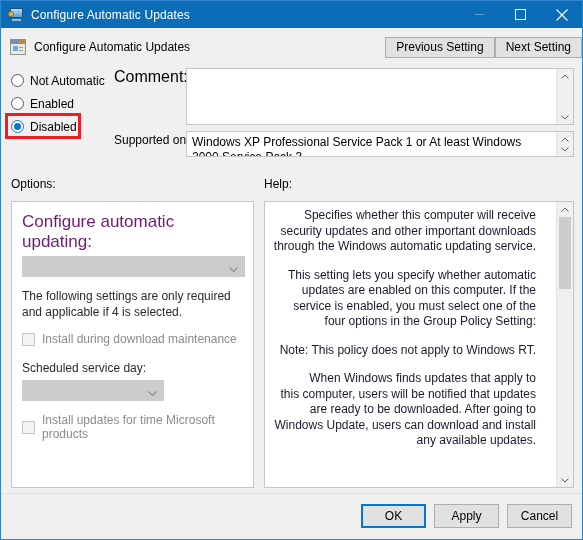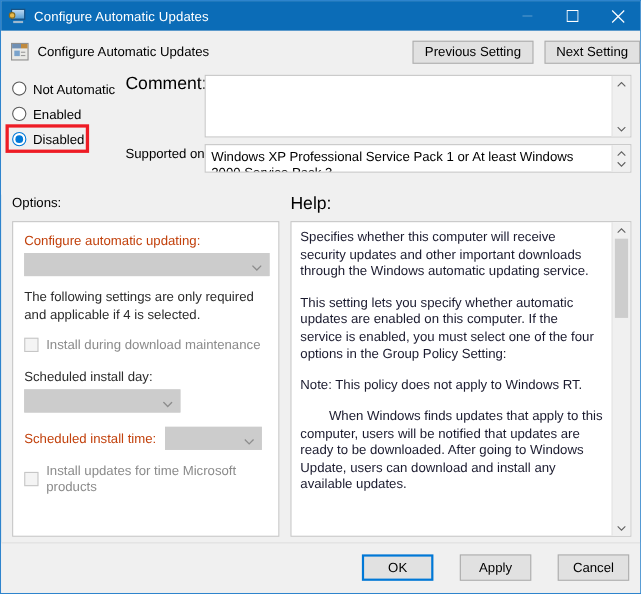--- a/index.html
+++ b/index.html
@@ -98,21 +98,21 @@
   .hdr-icon .ln1, .hdr-icon .ln2 {
     position: absolute; left: 8px; height: 1px; background: #9a9a9a;
     right: 2px;
   }
   .hdr-icon .ln1 { top: 7px; }
   .hdr-icon .ln2 { top: 10px; }
   .hdr-title { font-size: 12px; color: #000; }
 
   .hdr-buttons {
     position: absolute; right: 0; top: 9px;
-    display: flex; gap: 10px;
+    display: flex; gap: 0;
   }
   .btn {
     font-family: "Liberation Sans", sans-serif;
     font-size: 12px;
     color: #000;
     background: #e1e1e1;
     border: 1px solid #adadad;
     height: 21px;
     padding: 0 10px;
     box-sizing: border-box;
@@ -205,33 +205,33 @@
   }
 
   
   .panes { position: relative; }
   .lbl-options {
     position: absolute; left: 10px; top: 0px;
     font-size: 12px; color: #000;
   }
   .lbl-help {
     position: absolute; left: 263px; top: 0px;
-    font-size: 16px; color: #000;
+    font-size: 12px; color: #000;
   }
   .pane {
     position: absolute;
     background: #ffffff;
     border: 1px solid #c6c6c6;
     box-sizing: border-box;
   }
   .options-pane { left: 10px; top: 24px; width: 243px; height: 287px; }
   .help-pane { left: 263px; top: 24px; width: 310px; height: 287px; display: flex; }
 
   .opt-body { padding: 10px 10px 0 10px; position: relative; height: 100%; box-sizing: border-box; }
-  .opt-label { font-size: 12px; color: #c2410c; margin-bottom: 4px; }
+  .opt-label { font-size: 17px; color: #701a75; margin-bottom: 4px; }
   .combo {
     background: #cccccc;
     border: 1px solid #cccccc;
     height: 21px;
     box-sizing: border-box;
     position: relative;
   }
   .combo .chev {
     position: absolute; right: 6px; top: 5px;
     color: #8d8d8d;
@@ -257,34 +257,34 @@
   .time-row { display: flex; align-items: center; margin-top: 13px; gap: 8px; }
 
   .help-body {
     flex: 1 1 auto;
     padding: 6px 8px 0 8px;
     font-size: 12px;
     line-height: 15.5px;
     color: #1a1a2e;
     overflow: hidden;
   }
-  .help-body p { margin: 0 0 13px 0; }
+  .help-body p { margin: 0 12px 13px 0; text-align: right; }
   .help-body p.indent { text-indent: 26px; }
 
   
   .footer {
     position: absolute;
     left: 0; right: 0; bottom: 0;
     height: 45px;
     background: #f0f0f0;
     border-top: 1px solid #dfdfdf;
   }
   .footer .fbtns {
     position: absolute; right: 10px; top: 10px;
-    display: flex; gap: 24px;
+    display: flex; gap: 8px;
   }
   .fbtn {
     width: 65px; height: 24px;
     font-family: "Liberation Sans", sans-serif;
     font-size: 12px;
     background: #e1e1e1;
     border: 1px solid #adadad;
     box-sizing: border-box;
     text-align: center;
     line-height: 22px;
@@ -407,39 +407,29 @@
           </span>
         </div>
 
         <div class="opt-note">The following settings are only required and applicable if 4 is selected.</div>
 
         <div class="chk-row">
           <div class="chk"></div>
           <div class="chk-label">Install during download maintenance</div>
         </div>
 
-        <div class="opt-note" style="margin-top:14px;margin-bottom:4px;">Scheduled install day:</div>
+        <div class="opt-note" style="margin-top:14px;margin-bottom:4px;">Scheduled service day:</div>
         <div class="combo w-half">
           <span class="chev">
             <svg width="9" height="6" viewBox="0 0 9 6">
                 <path d="M0.5 0.5 L4.5 4.5 L8.5 0.5" fill="none" stroke="currentColor" stroke-width="1.2"></path>
               </svg>
           </span>
         </div>
 
-        <div class="time-row">
-          <div class="opt-label" style="margin:0;">Scheduled install time:</div>
-          <div class="combo w-time">
-            <span class="chev">
-              <svg width="9" height="6" viewBox="0 0 9 6">
-                  <path d="M0.5 0.5 L4.5 4.5 L8.5 0.5" fill="none" stroke="currentColor" stroke-width="1.2"></path>
-                </svg>
-            </span>
-          </div>
-        </div>
 
         <div class="chk-row">
           <div class="chk"></div>
           <div class="chk-label">Install updates for time Microsoft products</div>
         </div>
       </div>
     </div>
 
     <div class="pane help-pane">
       <div class="help-body">

